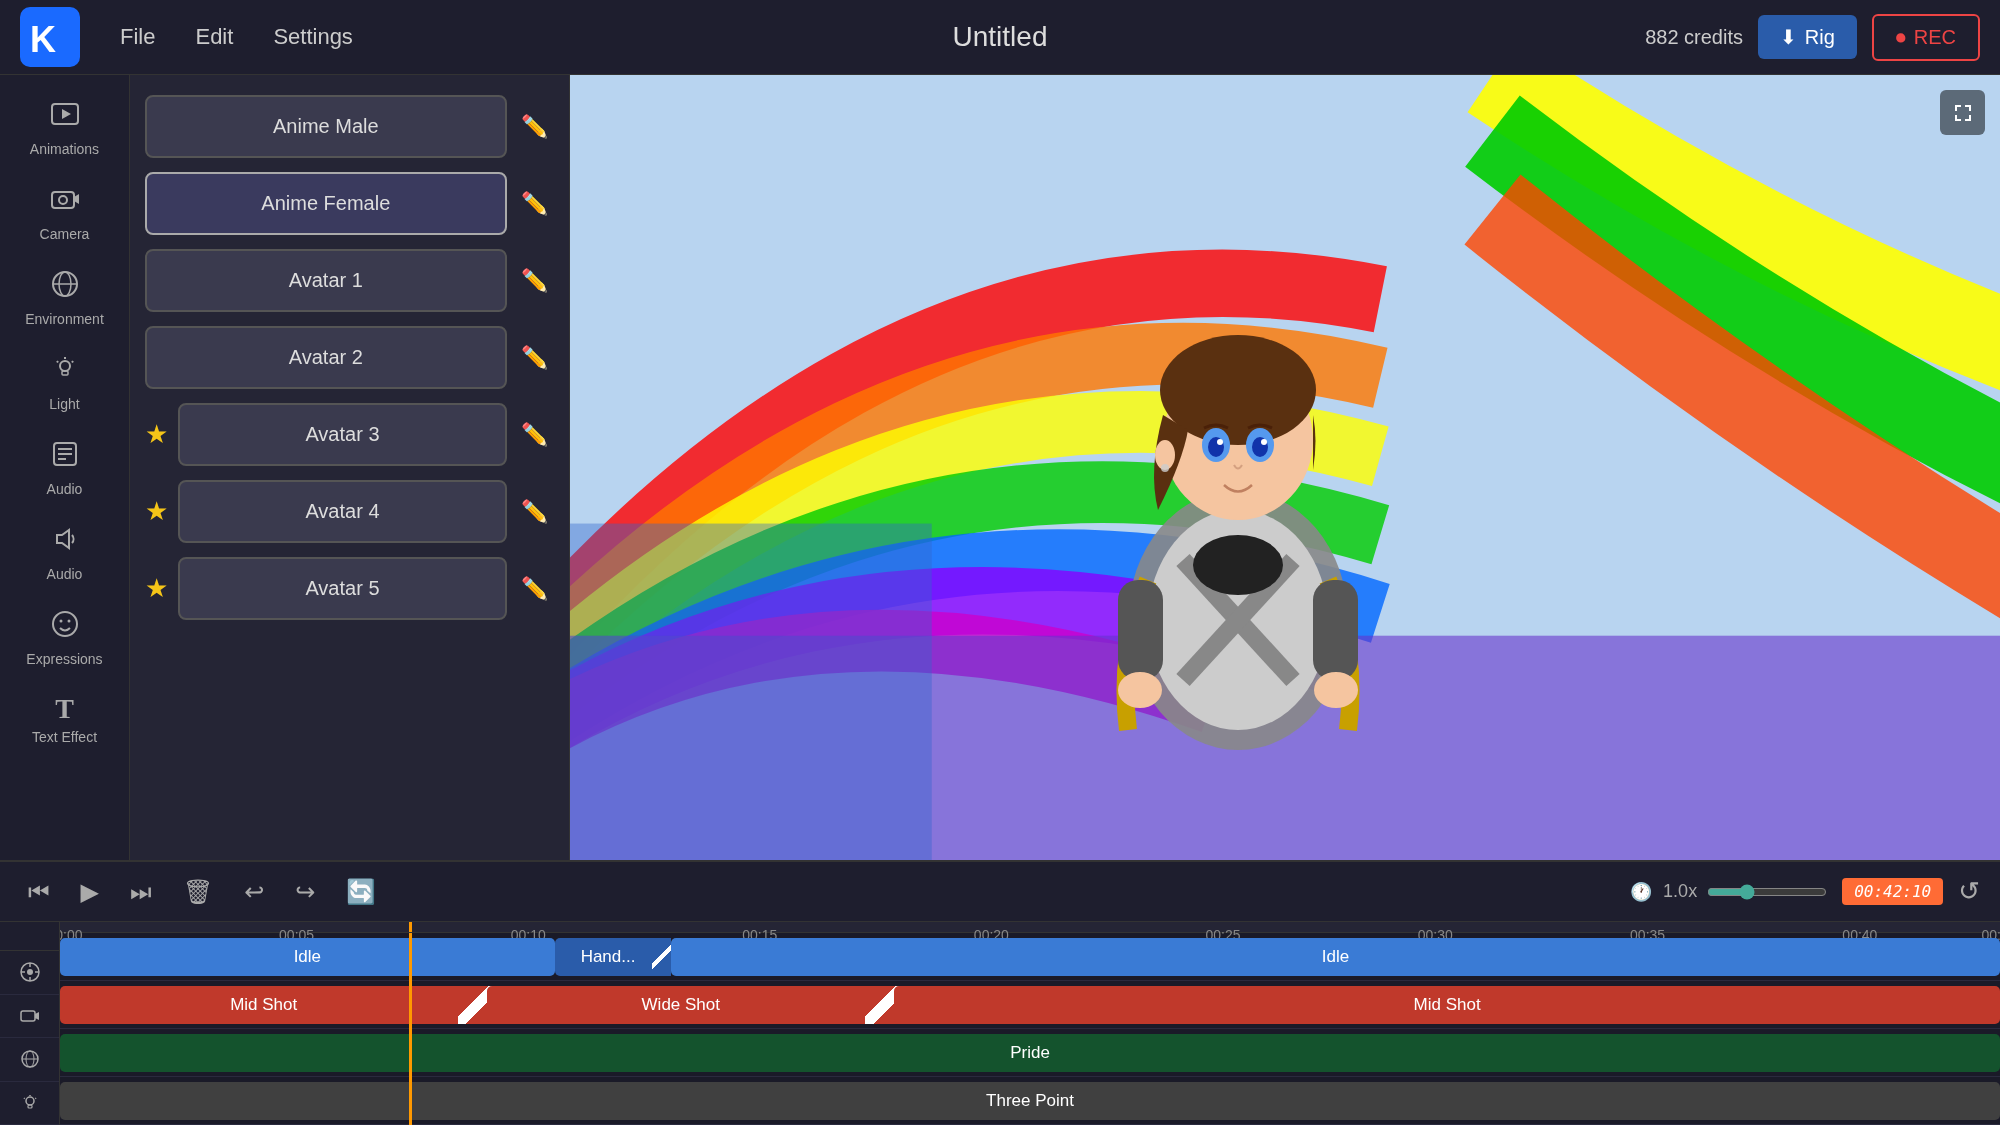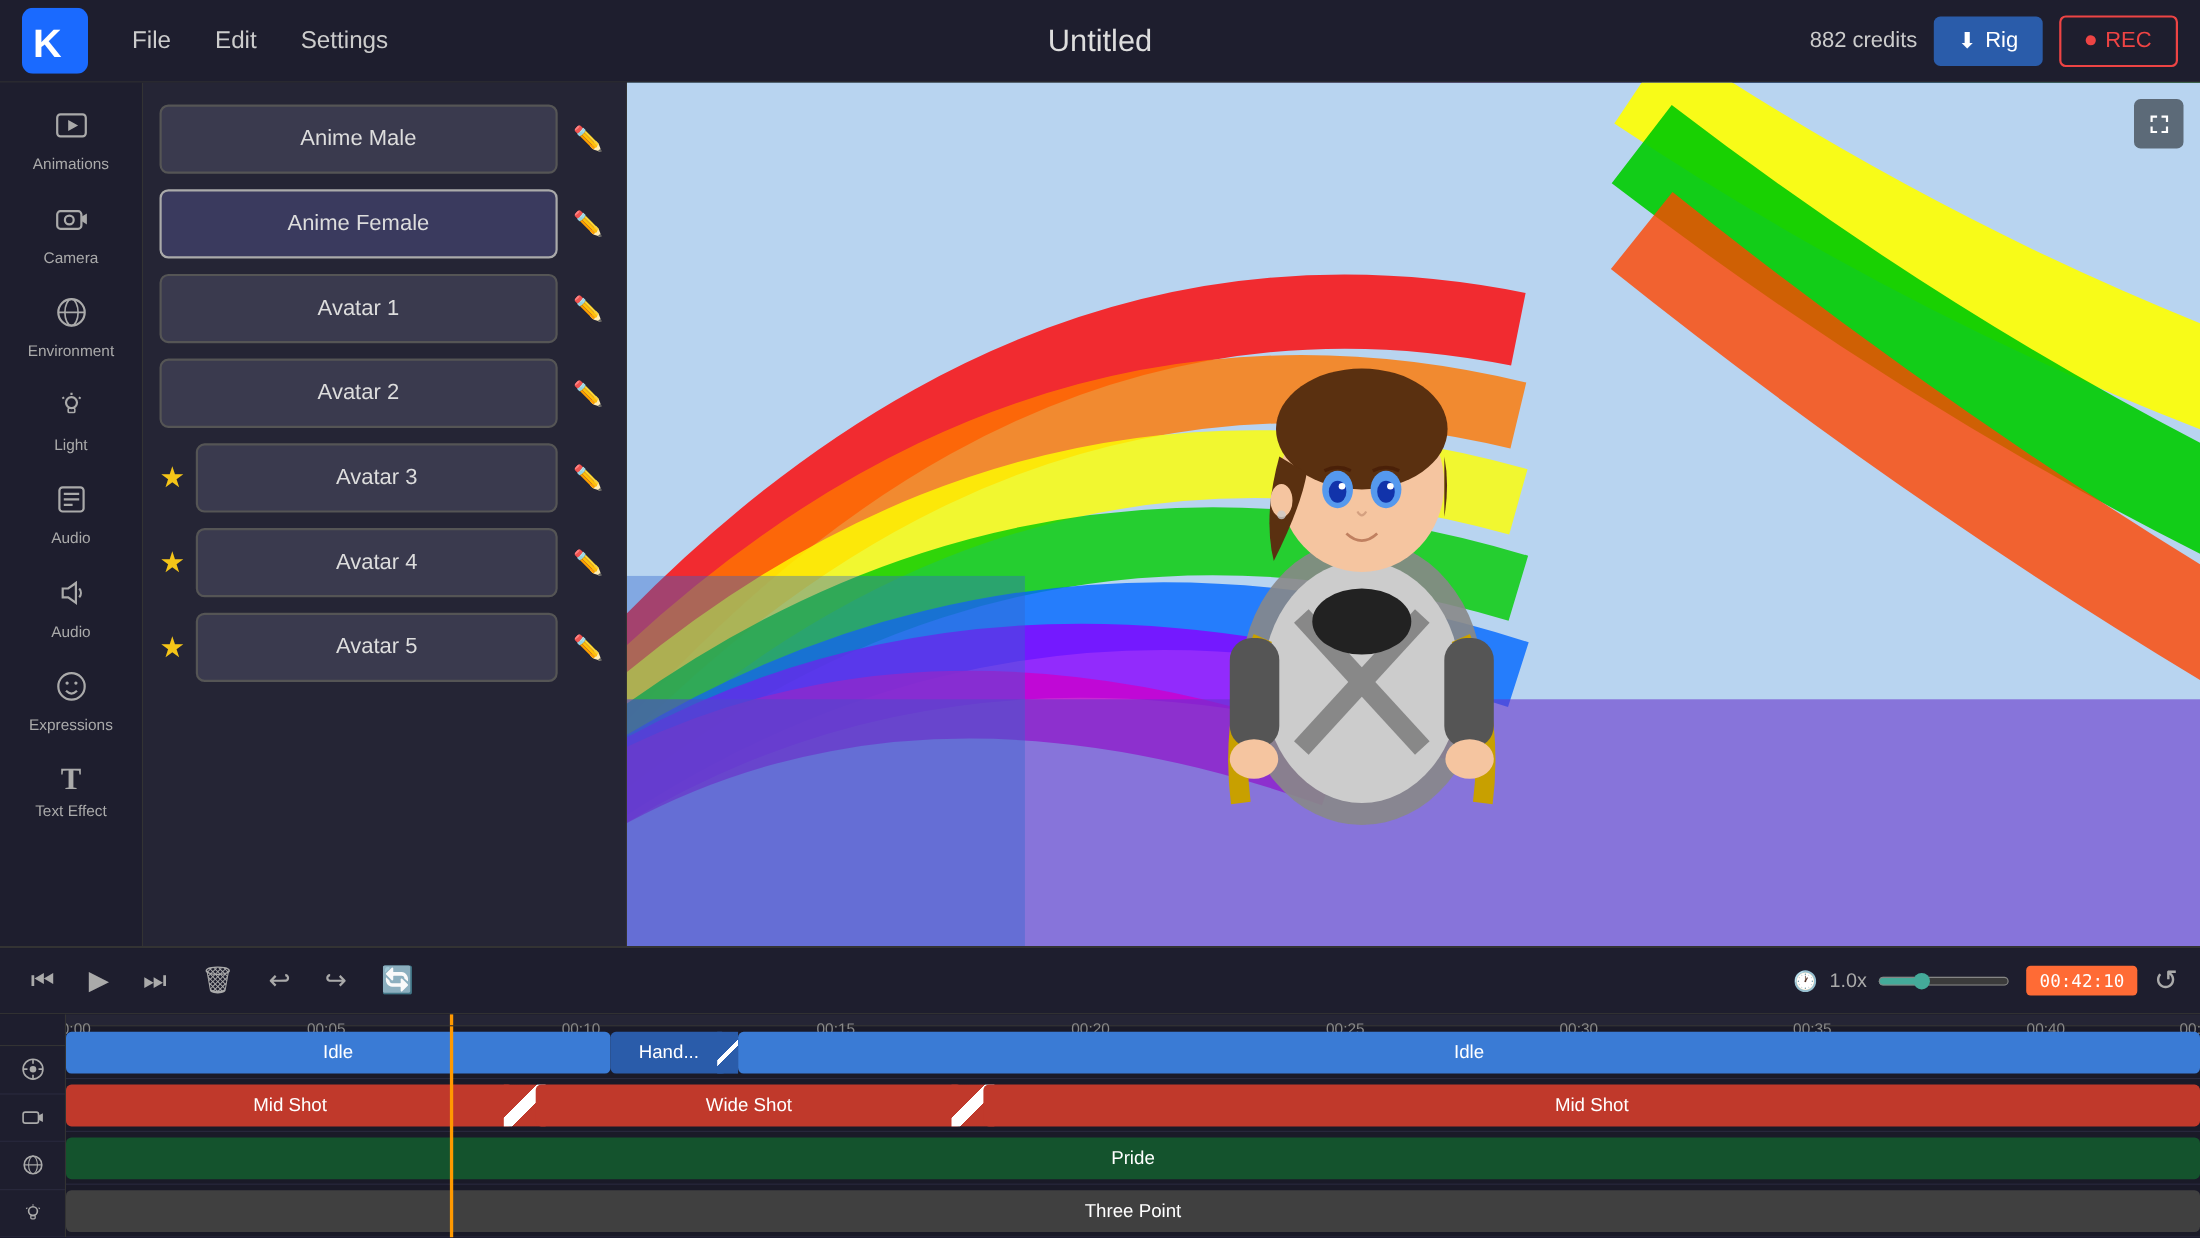--- a/index.html
+++ b/index.html
@@ -234,20 +234,21 @@
       width: 120px;
       accent-color: #4a9;
     }
     .time-display {
       background: #ff6b35;
       color: white;
       padding: 4px 12px;
       border-radius: 4px;
       font-size: 16px;
       font-family: monospace;
+      font-style: italic;
     }
     .undo-btn {
       background: none;
       border: none;
       color: #aaa;
       font-size: 26px;
       cursor: pointer;
     }
 
     .timeline-body {

